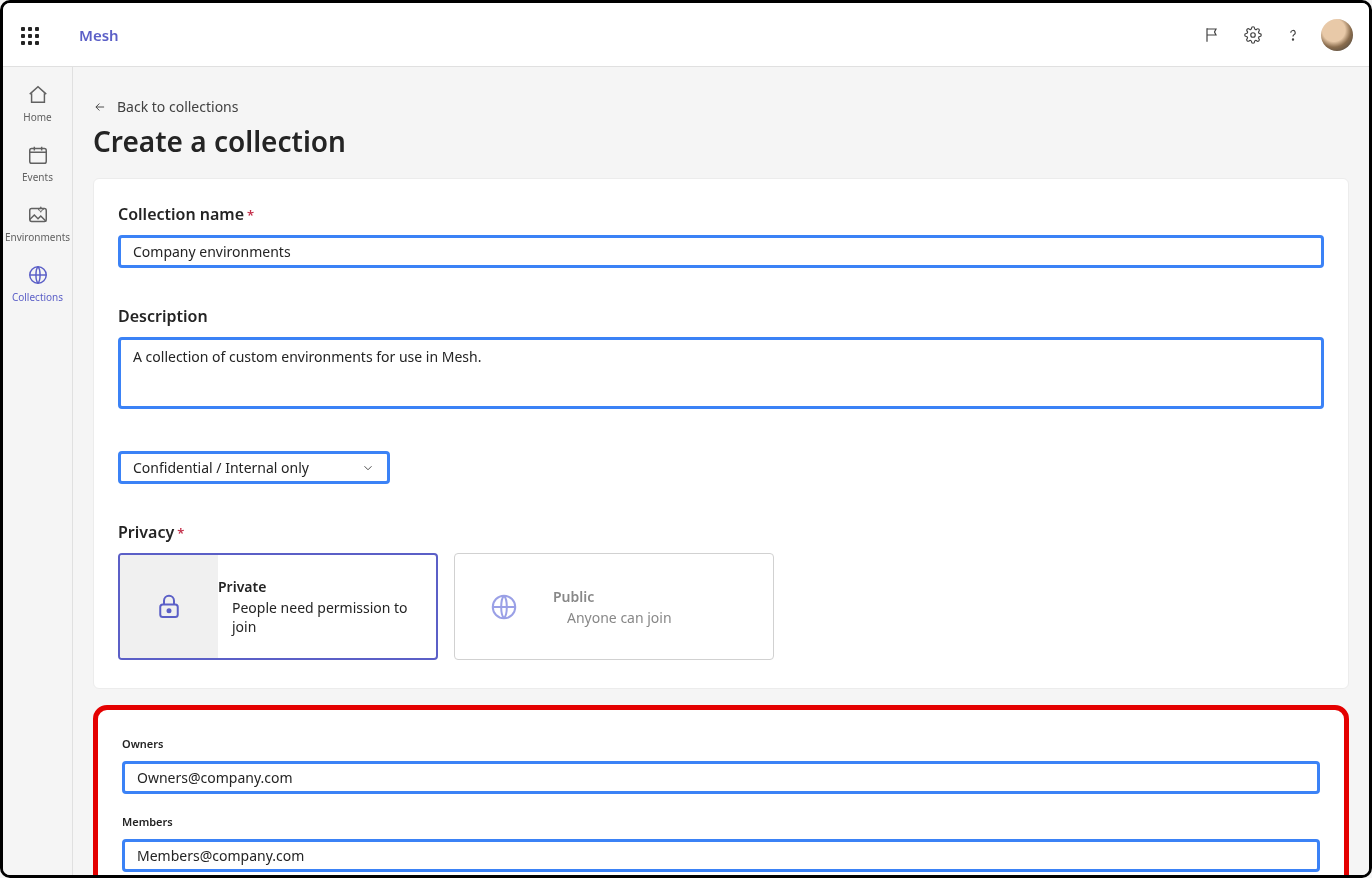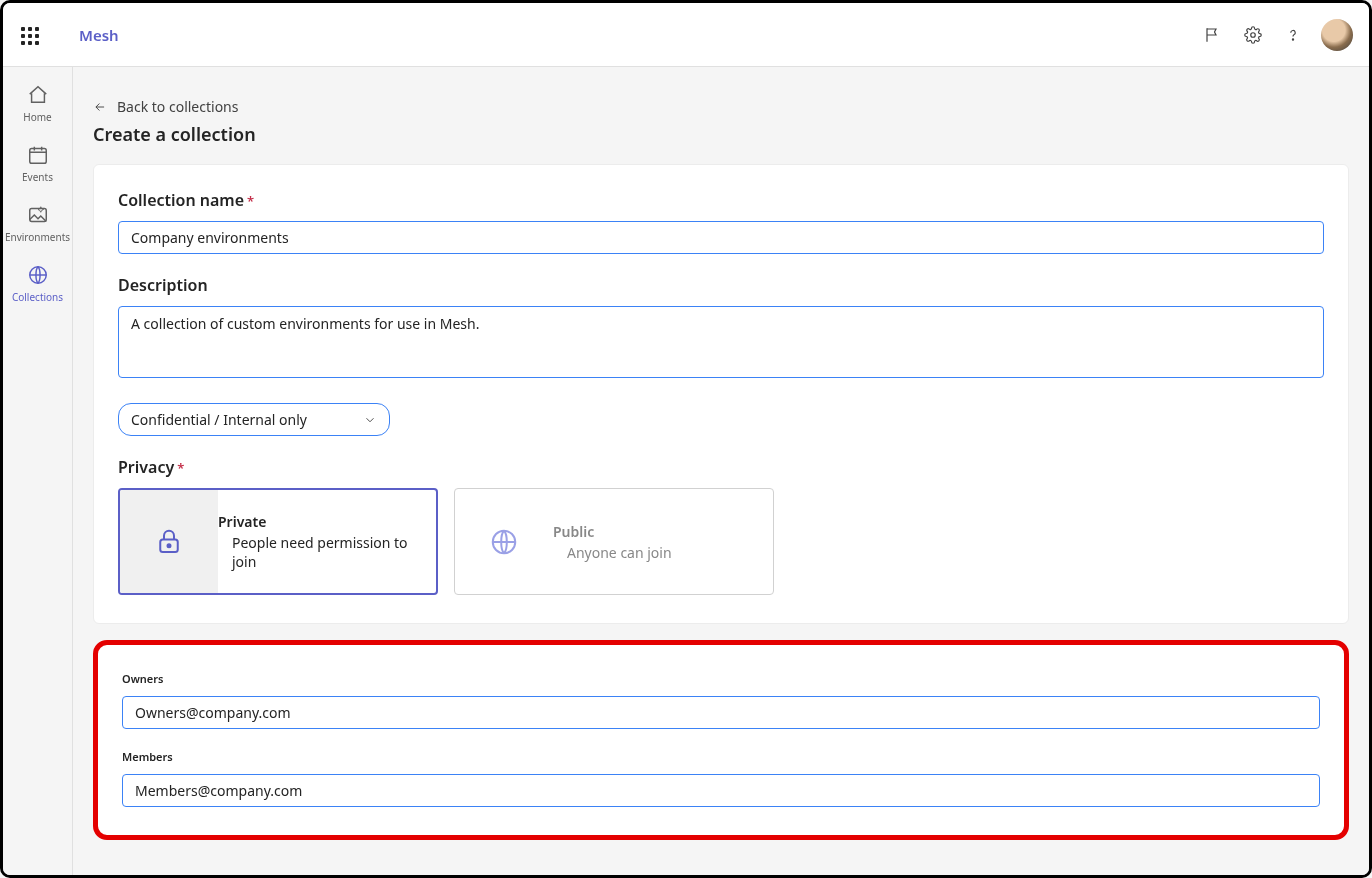--- a/index.html
+++ b/index.html
@@ -83,59 +83,58 @@
   
   .content { flex:1; overflow-y:auto; background:#f5f5f5; padding:0 20px 20px 20px; }
 
   .back-link {
     display:flex; align-items:center; gap:10px;
     color:#424242; font-size:14px;
     margin-top:30px;
     cursor:pointer;
   }
   .page-title {
-    font-size:18px; font-weight:600; margin-top:6px; margin-bottom:18px;
+    font-size:28px; font-weight:600; margin-top:6px; margin-bottom:18px;
   }
 
   .card {
     background:#fff;
     border:1px solid #ececec;
     border-radius:6px;
     padding:24px 24px 28px 24px;
     margin-bottom:16px;
   }
 
   .form-label {
     font-size:16px; font-weight:600; margin-bottom:10px; display:block;
   }
   .req { color:#c4314b; margin-left:3px; font-size:13px; }
 
   .text-input, .textarea, .select-box, .people-input {
     width:100%;
-    border:1px solid #3b82f6;
+    border:3px solid #3b82f6;
     border-radius:4px;
     padding:7px 12px;
     font-size:14px;
     font-family:inherit;
     background:#fff;
     color:#242424;
     height:33px;
   }
   .textarea { height:72px; resize:none; }
 
-  .field-block { margin-bottom:20px; }
+  .field-block { margin-bottom:37px; }
   .field-block:last-child { margin-bottom:0; }
 
   .select-box {
     width:272px;
     display:flex;
     align-items:center;
     justify-content:flex-start;
     cursor:pointer;
-    border-radius:13px;
   }
   .select-box .sel-text { flex:1; }
   .chev {
     width:14px; height:14px;
   }
 
   .privacy-row { display:flex; gap:16px; }
   .priv-card {
     display:flex;
     width:320px;

